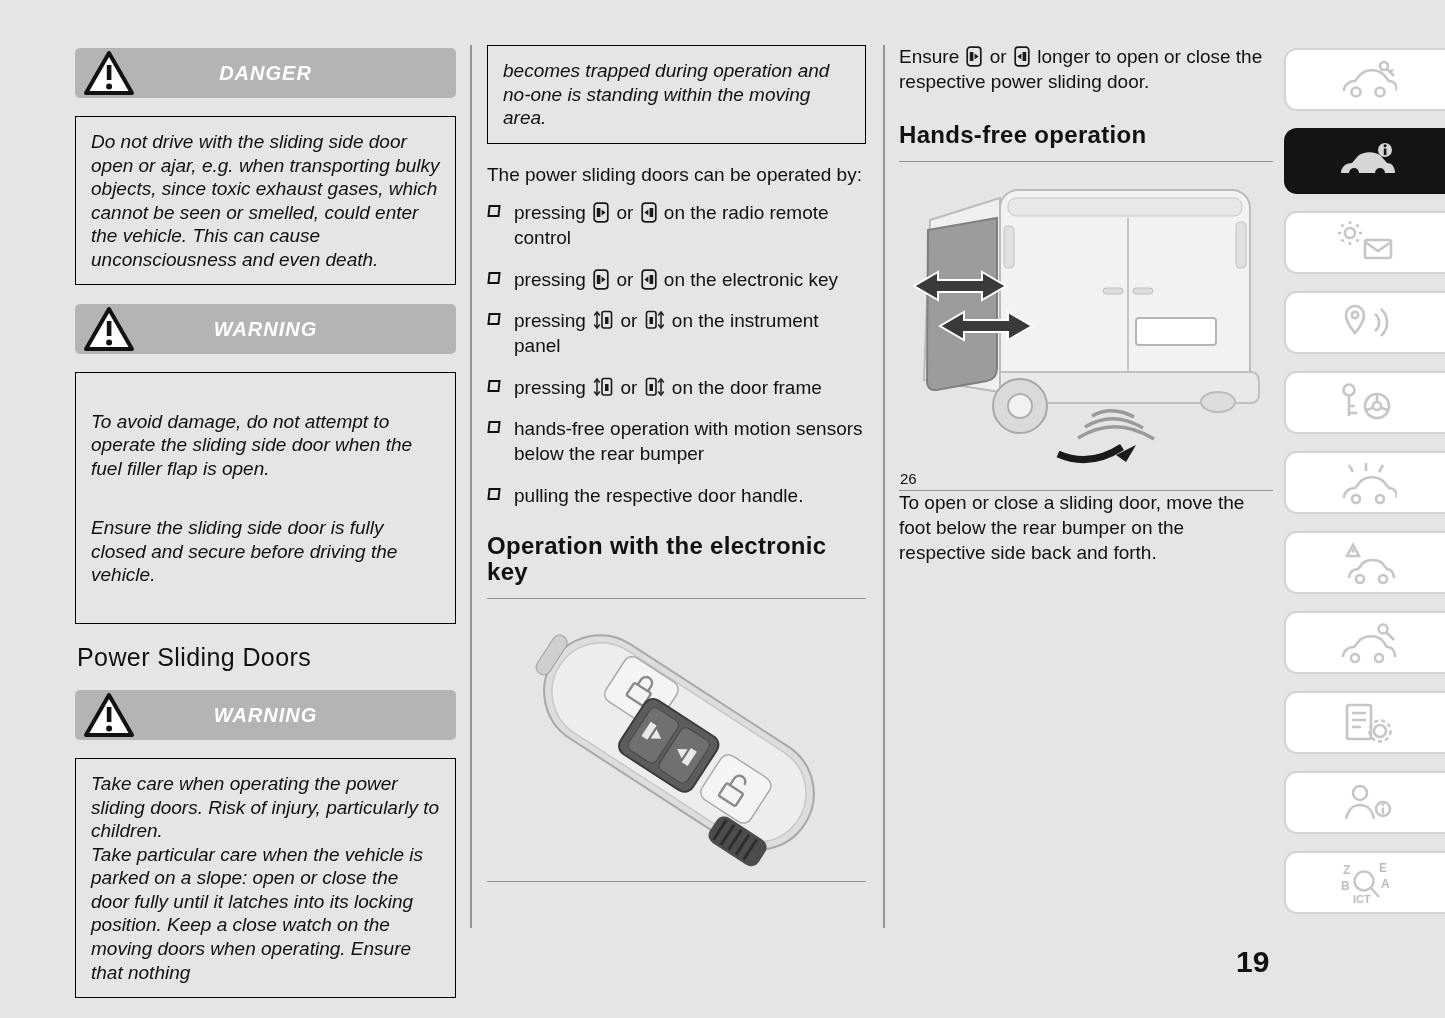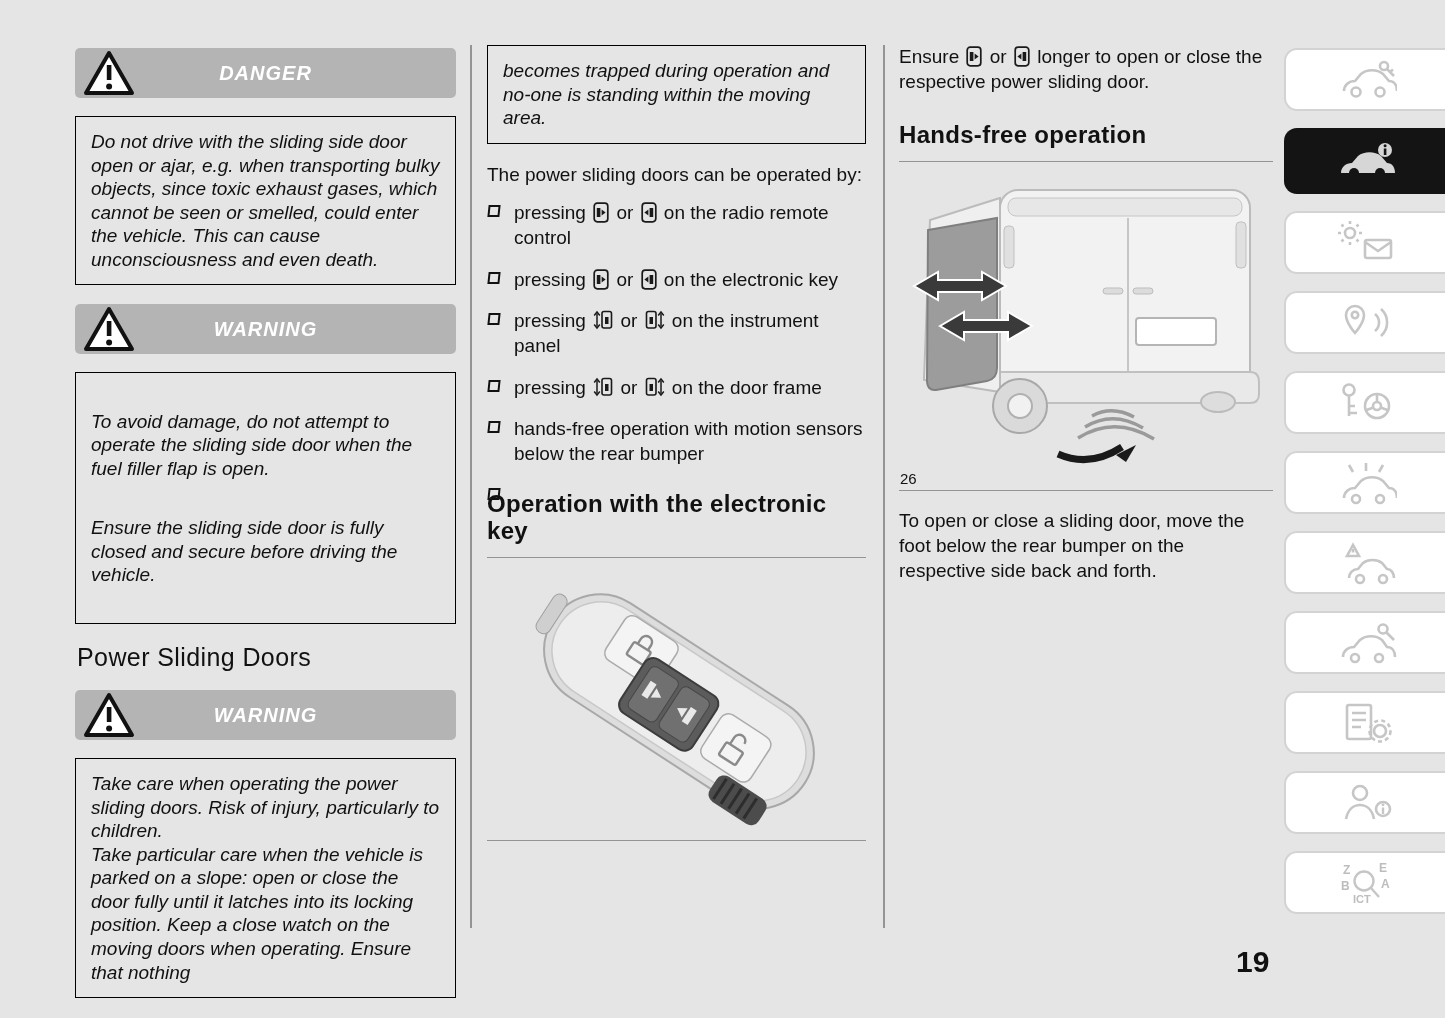--- a/index.html
+++ b/index.html
@@ -177,21 +177,21 @@
               <rect x="9" y="2.5" width="9.5" height="16.5" rx="2" fill="none" stroke="#1a1a1a" stroke-width="1.6"></rect>
               <rect x="12" y="8" width="3.5" height="7" fill="#1a1a1a"></rect>
             </svg></span><span> on the door frame</span>
       </li>
 
       <li class="op-item">
         <span class="bullet"></span><span>hands-free operation with motion sensors below the rear bumper</span>
       </li>
 
       <li class="op-item">
-        <span class="bullet"></span>
+        <span class="bullet"></span><span>pulling the respective door handle.</span>
       </li>
     </ul>
 
     <h2 class="sub-heading">Operation with the electronic key</h2>
 
     <div class="figure">
       <div class="rule"></div>
       <svg class="fig-art" width="350" height="270" viewBox="0 0 350 270">
         <g transform="rotate(33 175 135)">
           <rect x="28" y="80" width="300" height="112" rx="56" fill="#dddddd" stroke="#a8a8a8" stroke-width="2"></rect>
@@ -278,21 +278,21 @@
           <path d="M178 270 q37 -23 76 1"></path>
         </g>
 
         <path d="M158 286 q32 14 64 -7" stroke="#1a1a1a" stroke-width="7" fill="none"></path>
         <path d="M216 287 l20 -10 -10 17 z" fill="#1a1a1a"></path>
       </svg>
       <div class="fig-num">26</div>
       <div class="rule"></div>
     </div>
 
-    <p class="body-text" style="margin-top:18px">To open or close a sliding door, move the foot below the rear bumper on the respective side back and forth.</p>
+    <p class="body-text" style="">To open or close a sliding door, move the foot below the rear bumper on the respective side back and forth.</p>
   </div>
 
   <div class="sidebar">
 
     <div class="tab">
       <svg width="62" height="46" viewBox="0 0 62 46" fill="none" stroke="#c6c6c6" stroke-width="2.6">
         <path d="M9 34 c0-6 5-10 11-10 l6-7 c6-5 16-5 22 0 l6 7 c5 0 8 4 8 10"></path>
         <circle cx="21" cy="35" r="4.5"></circle>
           <circle cx="45" cy="35" r="4.5"></circle>
         <circle cx="49" cy="9" r="4"></circle>

